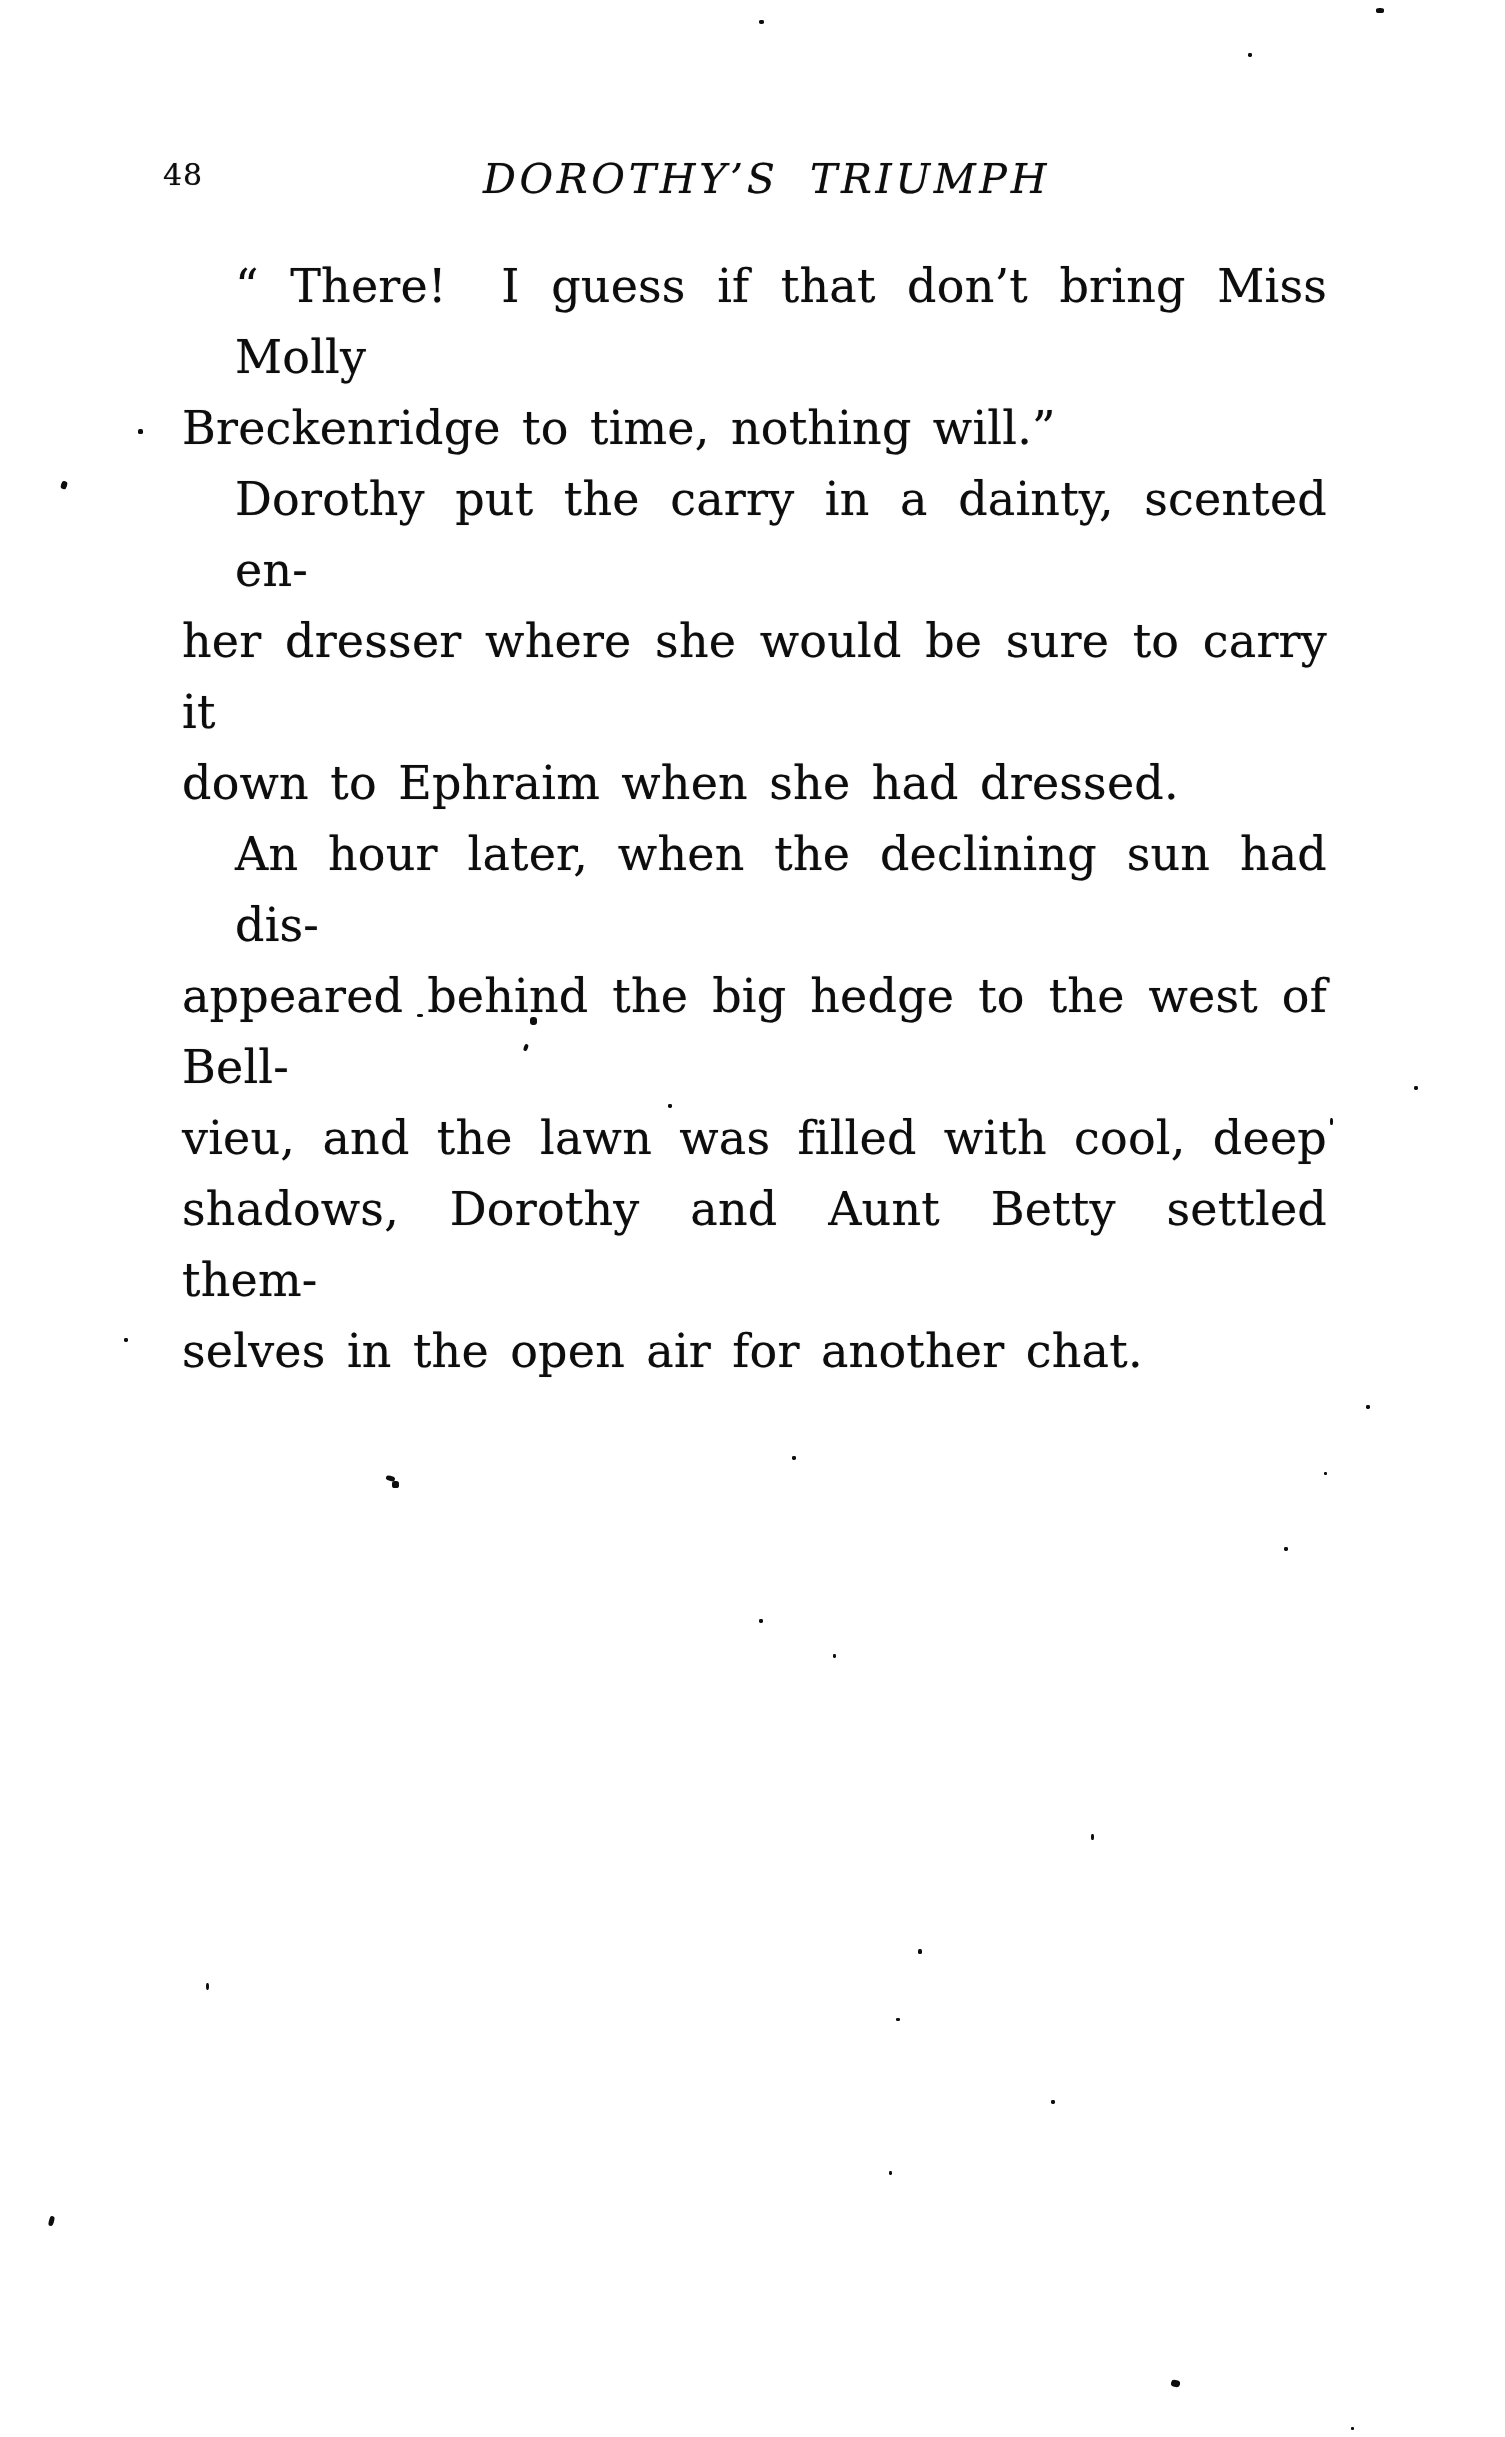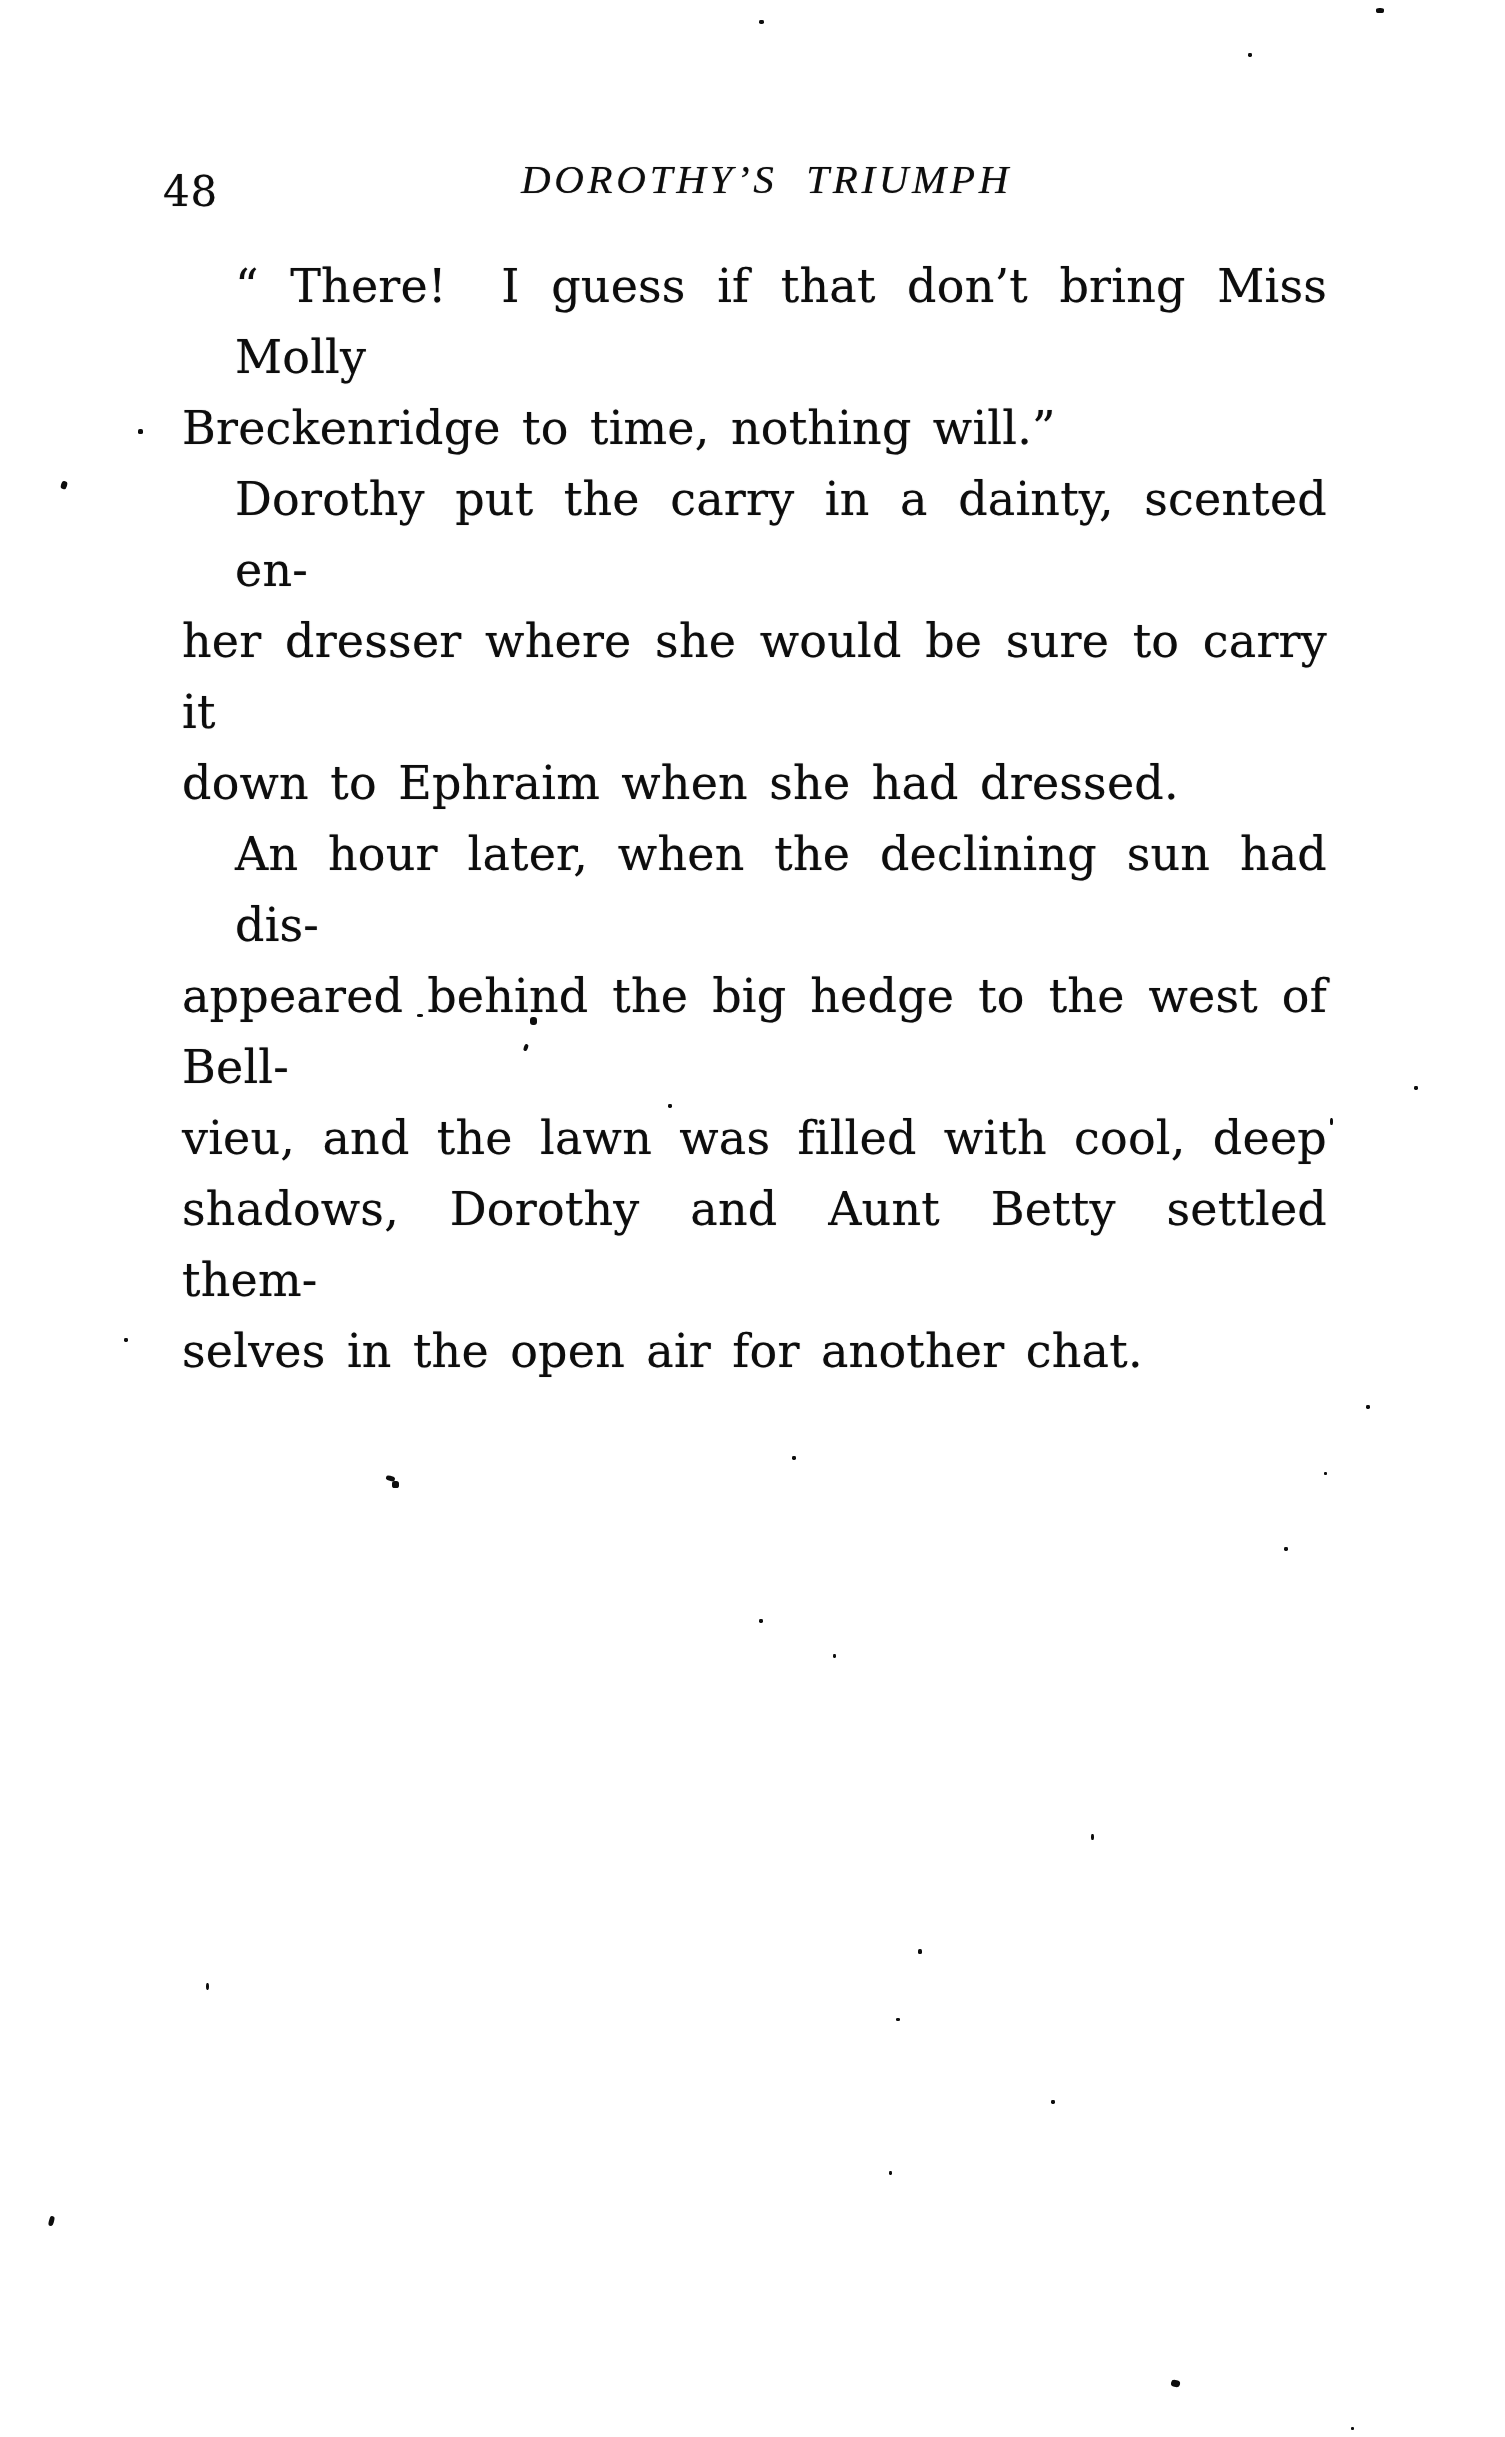--- a/index.html
+++ b/index.html
@@ -20,38 +20,37 @@
   .running-head {
     position: absolute;
     top: 155px;
     left: 200px;
     width: 1145px;
     height: 52px;
   }
   .page-number {
     position: absolute;
     left: -37px;
-    top: 12px;
-    font-size: 42px;
+    top: 2px;
+    font-size: 30px;
     letter-spacing: 0.9px;
     text-shadow: 0 0 0.9px rgba(0,0,0,0.55);
   }
   .head-title {
     position: absolute;
     left: 0;
     right: 12px;
     top: 0;
     text-align: center;
     font-style: italic;
     font-size: 41px;
     letter-spacing: 3.7px;
     word-spacing: 14.7px;
     white-space: nowrap;
     text-shadow: 0 0 0.9px rgba(0,0,0,0.55);
-    font-family: Liberation Serif, serif;
   }
   
   .text-block {
     position: absolute;
     top: 251px;
     left: 182px;
     width: 1145px;
     font-size: 46px;
     line-height: 71px;
     word-spacing: 6.5px;

